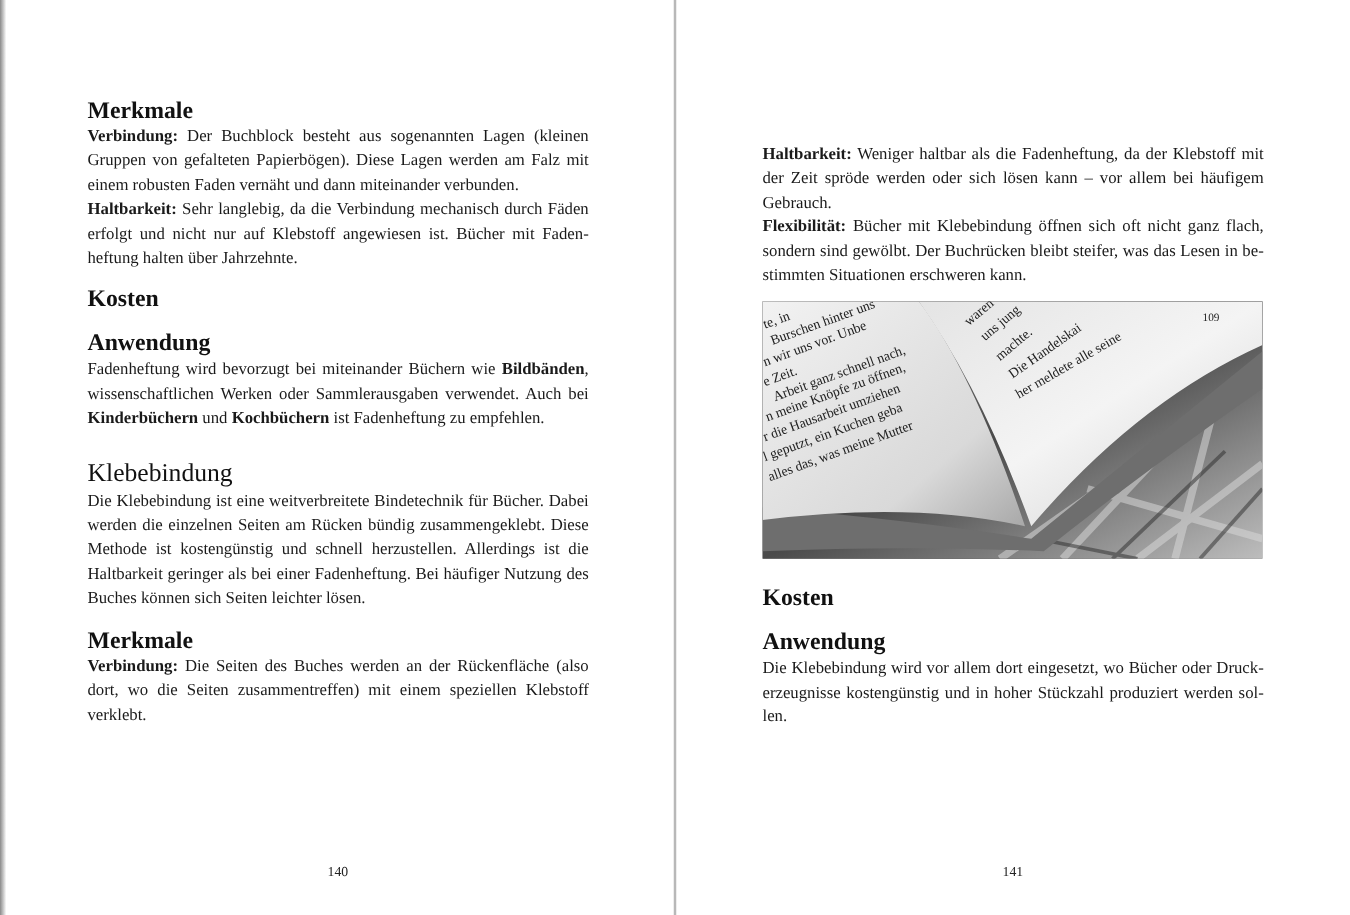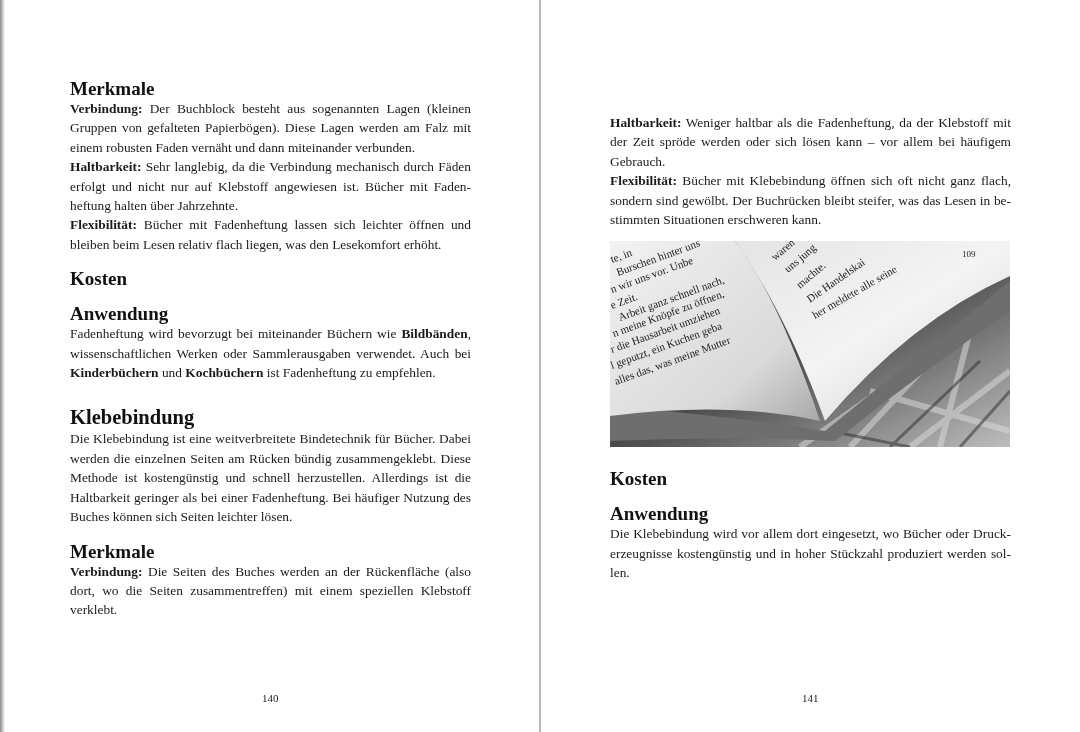--- a/index.html
+++ b/index.html
@@ -26,21 +26,21 @@
     }
     .page.left { left: 70px; }
     .page.right { left: 610px; top: 81px; margin-top: 32px; }
     .h3 {
       font-size: 19px; font-weight: bold; line-height: 20px;
       margin: 0; padding: 0; color: #111;
       font-family: "Liberation Serif", serif;
       font-weight: 600;
     }
     .h2 {
-      font-size: 20.5px; line-height: 24px; margin: 0; font-weight: bold;
+      font-size: 20.5px; line-height: 24px; margin: 0; font-weight: normal;
       color: #111;
     }
     p { margin: 0; }
     .gap1 { height: 15px; }
     .gap2 { height: 23px; }
     b { font-weight: bold; }
     .indent { text-indent: 12px; }
     .pagenum {
       position: absolute; top: 692px; font-size: 11px;
       font-family: "Liberation Serif", serif; color: #222;
@@ -56,21 +56,20 @@
 </head>
 <body>
 
 <div class="left-edge"></div>
 <div class="gutter"></div>
 
 <div class="page left">
   <h3 class="h3">Merkmale</h3>
   <p><b>Verbindung:</b><span> Der Buchblock besteht aus sogenannten Lagen (kleinen Gruppen von gefalteten Papierbögen). Diese Lagen werden am Falz mit einem robusten Faden vernäht und dann miteinander verbunden.</span></p>
   <p><b>Haltbarkeit:</b><span> Sehr langlebig, da die Verbindung mechanisch durch Fäden erfolgt und nicht nur auf Klebstoff angewiesen ist. Bücher mit Faden­heftung halten über Jahrzehnte.</span></p>
-  <p><b>Flexibilität:</b><span> Bücher mit Fadenheftung lassen sich leichter öffnen und blei­ben beim Lesen relativ flach liegen, was den Lesekomfort erhöht.</span></p>
 
   <div class="gap1"></div>
   <h3 class="h3">Kosten</h3>
 
   <div class="gap1"></div>
   <h3 class="h3">Anwendung</h3>
   <p><span>Fadenheftung wird bevorzugt bei miteinander Büchern wie </span><b>Bildbänden</b><span>, wissenschaftlichen Werken oder Sammlerausgaben verwendet. Auch bei </span><b>Kinderbüchern</b><span> und </span><b>Kochbüchern</b><span> ist Fadenheftung zu empfehlen.</span></p>
 
   <div class="gap2"></div>
   <h2 class="h2">Klebebindung</h2>

